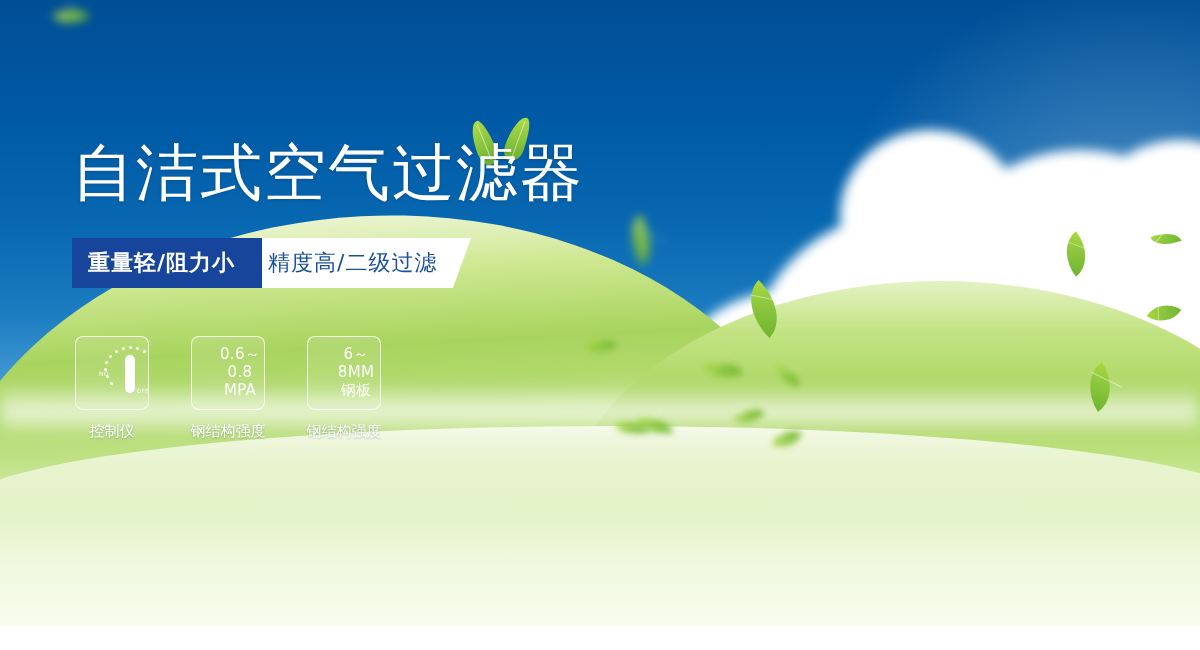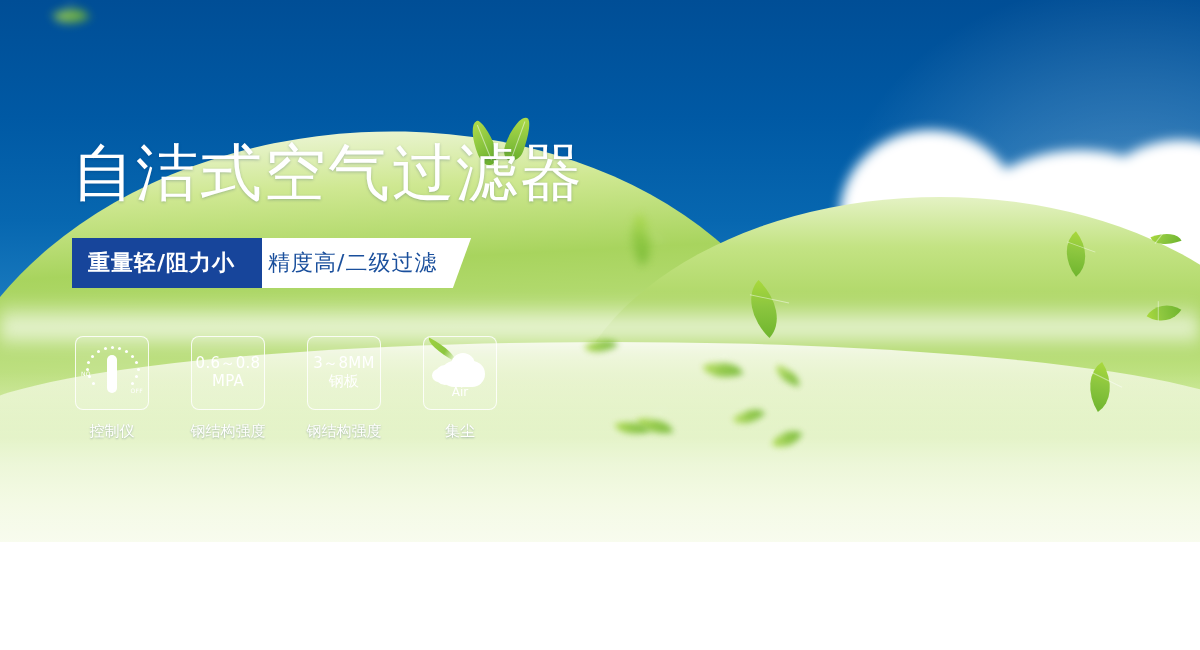--- a/index.html
+++ b/index.html
@@ -1,20 +1,20 @@
 <!DOCTYPE html>
 <html><head>
 <meta charset="utf-8">
 <style>
   html,body{margin:0;padding:0;background:#fff;}
   body{font-family:"Liberation Sans","DejaVu Sans",sans-serif;}
 
   .banner{
     position:relative;
-    width:1200px;height:542px;
+    width:1200px;height:626px;
     overflow:hidden;
     background:#015BA6;
   }
 
   
   .sky{
     position:absolute;left:0;top:0;width:1200px;height:650px;
     background:
       linear-gradient(180deg,
         #004e96 0%,
@@ -181,21 +181,21 @@
 
   
   .features{position:absolute;left:74px;top:336px;display:flex;gap:40px;}
   .feature{width:76px;display:flex;flex-direction:column;align-items:center;}
   .tile{
     width:74px;height:74px;box-sizing:border-box;
     border:1px solid rgba(255,255,255,.85);
     border-radius:8px;
     background:rgba(255,255,255,.10);
     display:flex;align-items:center;justify-content:center;
-    position:relative;overflow:hidden;
+    position:relative;overflow:hidden;padding-left:24px;
   }
   .tile-text{
     color:#fff;text-align:center;line-height:1.18;
     font-size:15px;letter-spacing:.3px;
     font-family:"DejaVu Sans","Liberation Sans",sans-serif;
   }
   .cap{
     margin-top:12px;color:#ffffff;font-size:15px;white-space:nowrap;
     text-shadow:0 1px 2px rgba(0,40,90,.3);
     font-family:"DejaVu Sans","Liberation Sans",sans-serif;
@@ -381,40 +381,27 @@
             <div>MPA</div>
           </div>
         </div>
         <div class="cap">钢结构强度</div>
       </div>
 
 
       <div class="feature">
         <div class="tile">
           <div class="tile-text">
-            <div>3～8MM</div>
+            <div>6～8MM</div>
             <div>钢板</div>
           </div>
         </div>
         <div class="cap">钢结构强度</div>
       </div>
 
-      <div class="feature">
-        <div class="tile">
-          <div class="airicon">
-            <span class="streak"></span>
-            <span class="puffbig"></span>
-            <span class="puffa"></span>
-            <span class="puffb"></span>
-            <span class="puffc"></span>
-            <span class="airtxt">Air</span>
-          </div>
-        </div>
-        <div class="cap">集尘</div>
-      </div>
 
     </div>
 
     <div class="leaf blur" style="left:586px;top:338px;width:30px;height:16px;transform:rotate(-30deg);"></div>
     <div class="leaf blur" style="left:616px;top:420px;width:32px;height:16px;transform:rotate(-14deg);"></div>
 
   </div>
 </div>
 
 </body></html>

